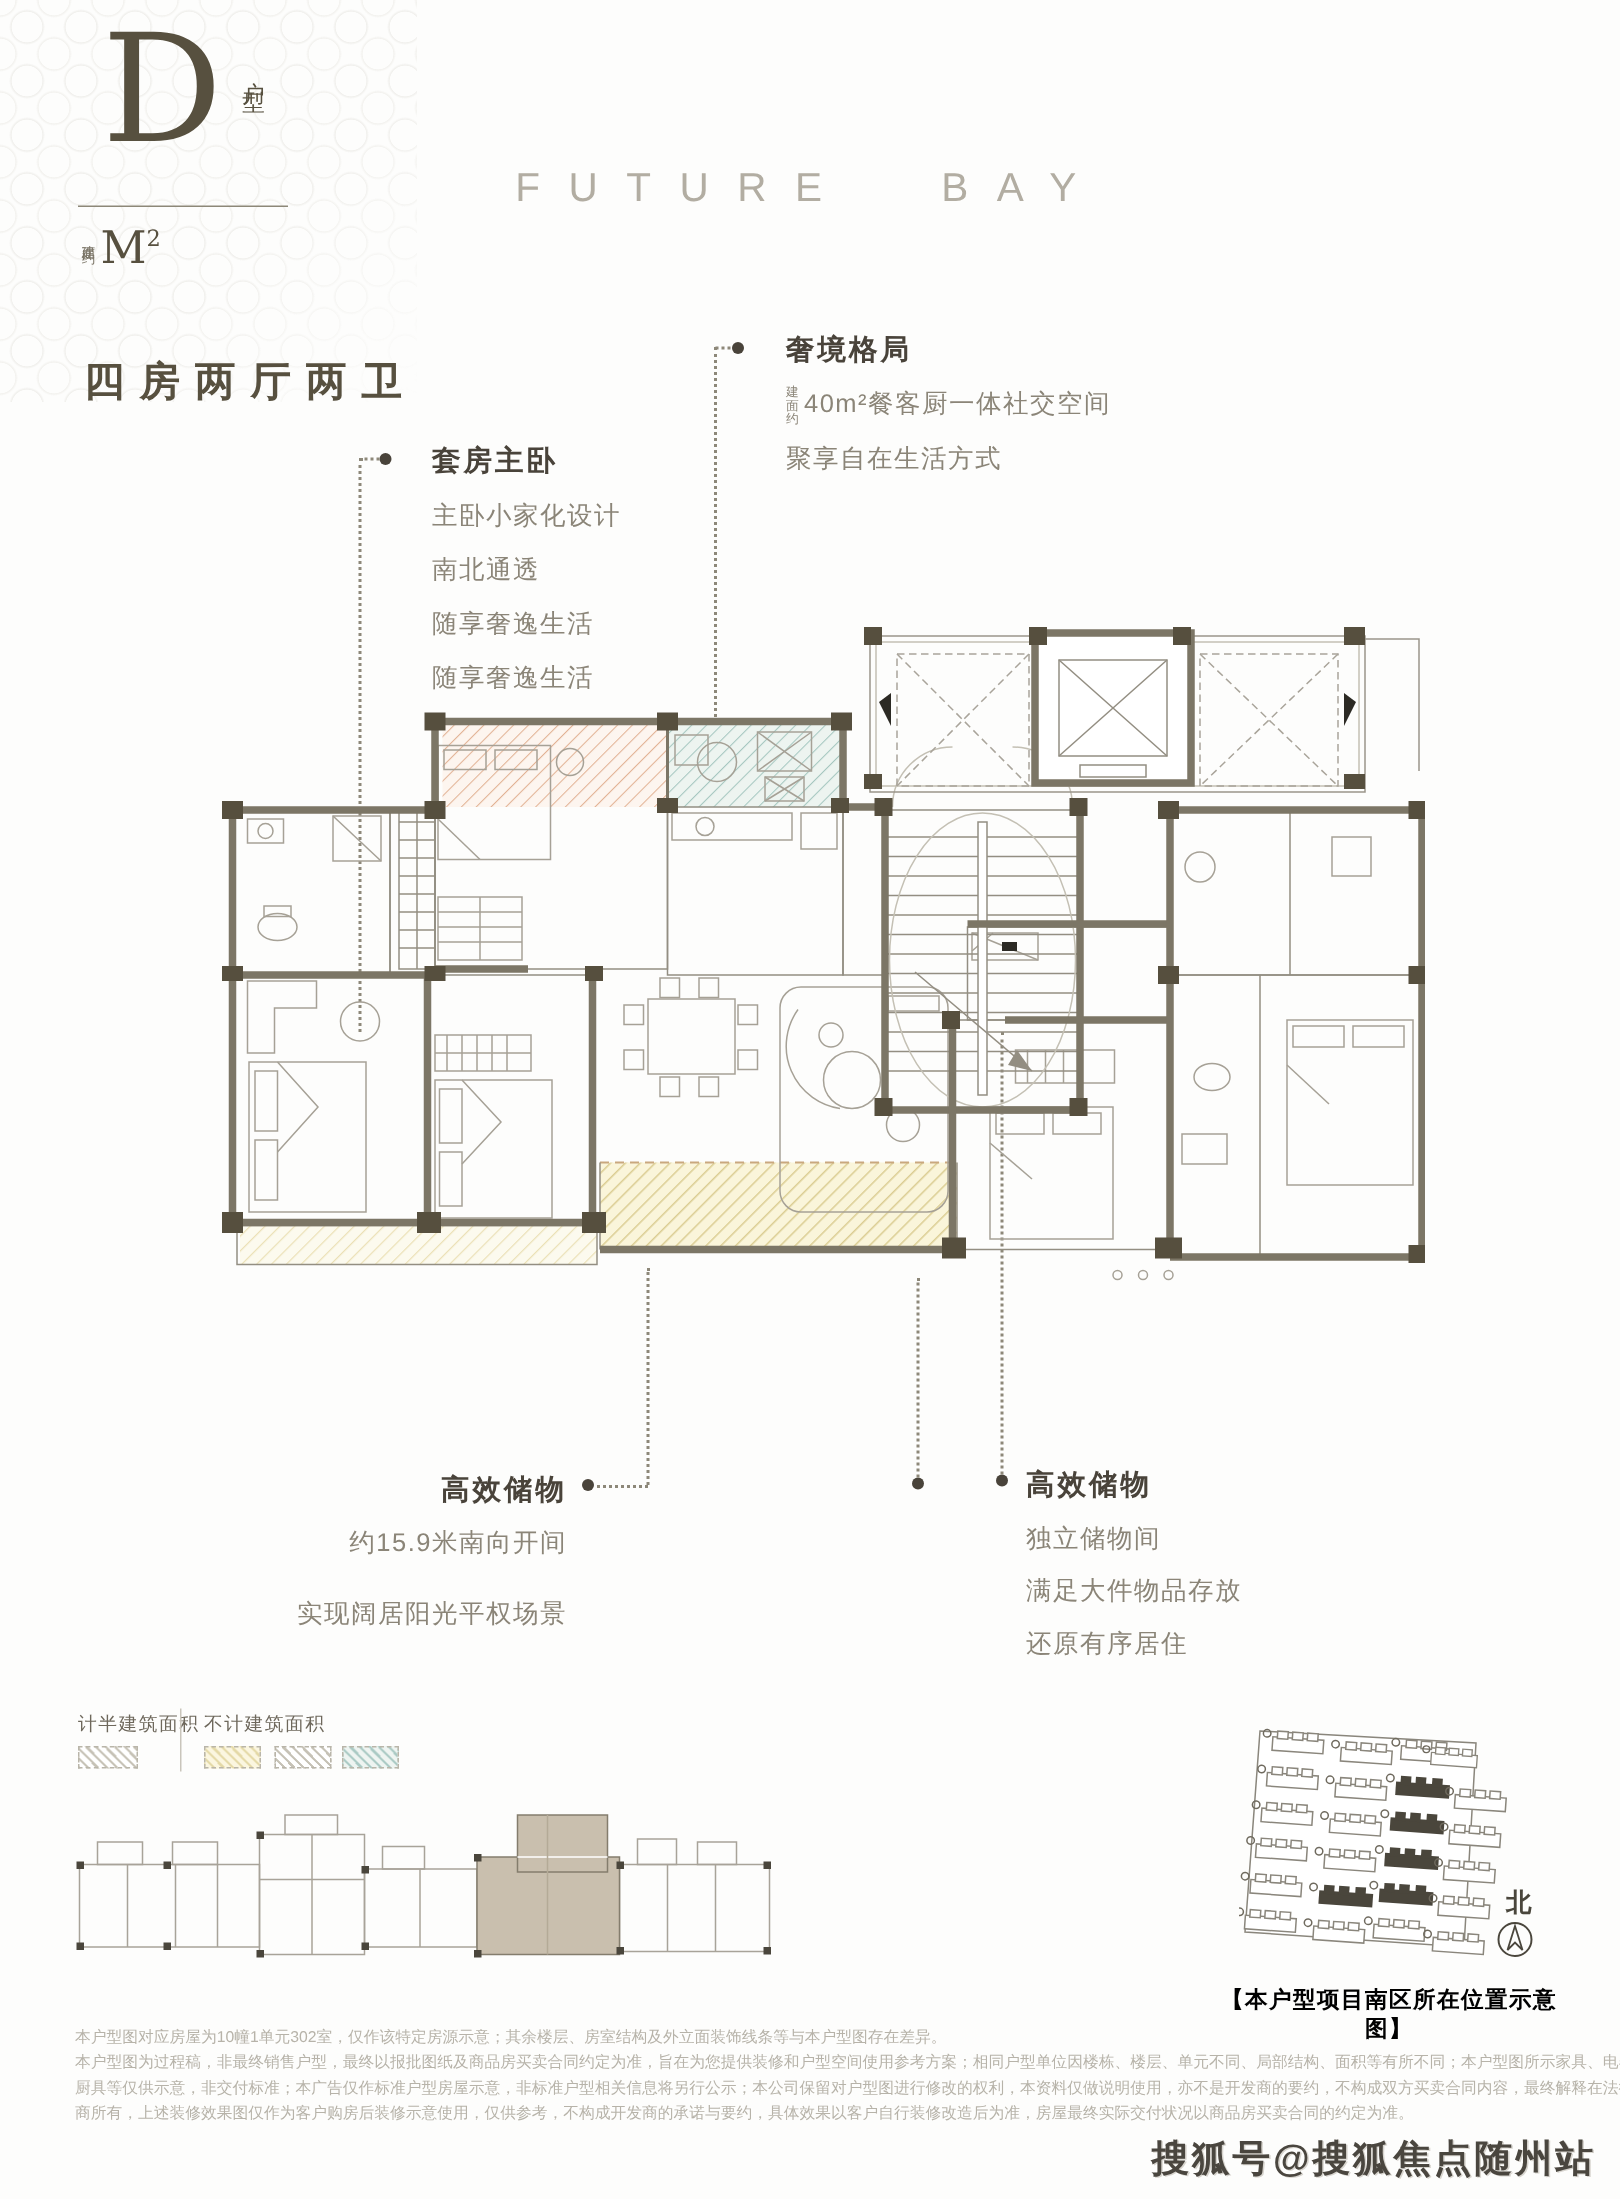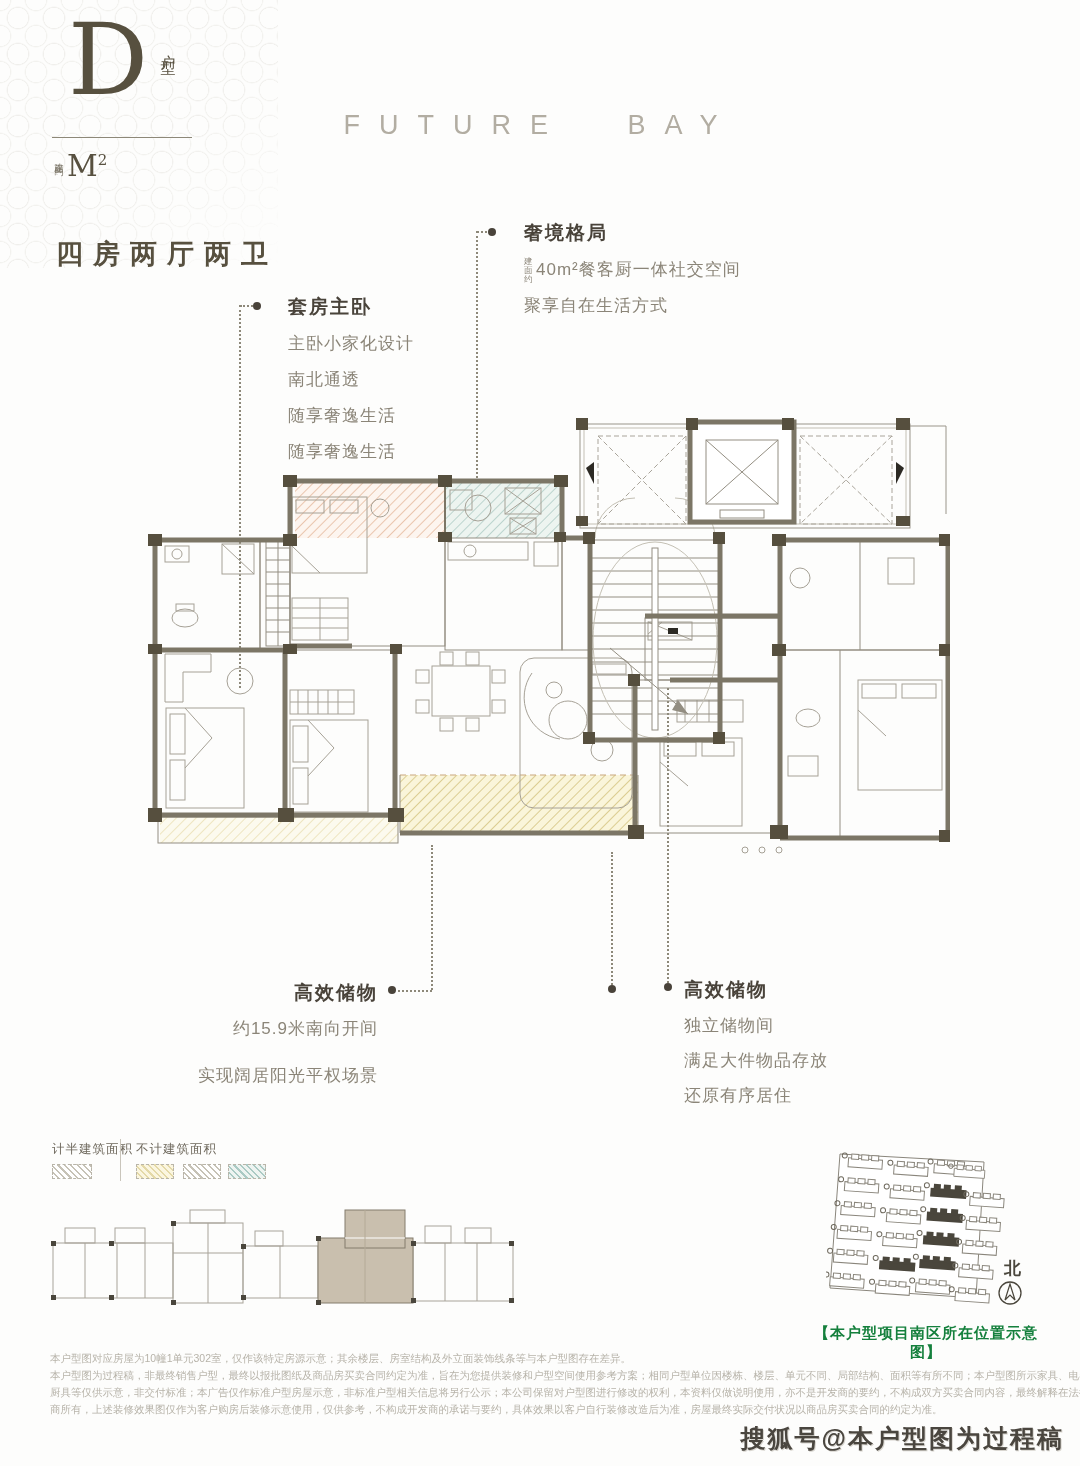--- a/index.html
+++ b/index.html
@@ -42,21 +42,21 @@
     vertical-align:middle;word-break:break-all;margin-right:2px;}
 
   
   .legend-label{font-size:12.5px;color:#6e685c;letter-spacing:1px;}
   .swatch{height:13px;border:1px dashed #b9b5a9;}
   .sw-gray{background:repeating-linear-gradient(45deg,#ffffff 0 3px,#c6c2b6 3px 4.5px);}
   .sw-yellow{background:repeating-linear-gradient(45deg,#fbf6e0 0 3px,#e4d9a7 3px 4.5px);}
   .sw-blue{background:repeating-linear-gradient(45deg,#eef4f1 0 3px,#aacac4 3px 4.5px);}
   .legend-divider{width:1px;background:#c9c5bb;}
 
-  .site-caption{font-size:15px;font-weight:bold;color:#15803d;letter-spacing:1px;text-align:center;}
+  .site-caption{font-size:15px;font-weight:bold;color:#000000;letter-spacing:1px;text-align:center;}
   .disc-line{font-size:10.5px;line-height:17px;color:#b7b3a9;white-space:nowrap;}
   .watermark{font-size:25px;font-weight:bold;color:#4a463f;letter-spacing:2px;
     text-shadow:1px 1px 0 #d8d5cf;}
 </style>
 </head>
 <body>
 
 <div id="page">
   <div class="bg-pattern"></div>
 
@@ -477,14 +477,14 @@
   </svg>
   <div class="abs site-caption" style="left:808px;top:1324px;width:236px;">【本户型项目南区所在位置示意图】</div>
 
   <div class="abs" style="left:50px;top:1350px;width:1000px;">
     <div class="disc-line">本户型图对应房屋为10幢1单元302室，仅作该特定房源示意；其余楼层、房室结构及外立面装饰线条等与本户型图存在差异。</div>
     <div class="disc-line">本户型图为过程稿，非最终销售户型，最终以报批图纸及商品房买卖合同约定为准，旨在为您提供装修和户型空间使用参考方案；相同户型单位因楼栋、楼层、单元不同、局部结构、面积等有所不同；本户型图所示家具、电器、陈设隔断、洁具、</div>
     <div class="disc-line">厨具等仅供示意，非交付标准；本广告仅作标准户型房屋示意，非标准户型相关信息将另行公示；本公司保留对户型图进行修改的权利，本资料仅做说明使用，亦不是开发商的要约，不构成双方买卖合同内容，最终解释在法律允许范围内归开发</div>
     <div class="disc-line">商所有，上述装修效果图仅作为客户购房后装修示意使用，仅供参考，不构成开发商的承诺与要约，具体效果以客户自行装修改造后为准，房屋最终实际交付状况以商品房买卖合同的约定为准。</div>
   </div>
 
-  <div class="abs watermark" style="right:16px;top:1422px;">搜狐号@本户型图为过程稿</div>
+  <div class="abs watermark" style="right:16px;top:1422px;">搜狐号@搜狐焦点随州站</div>
 </div>
 
 </body></html>

